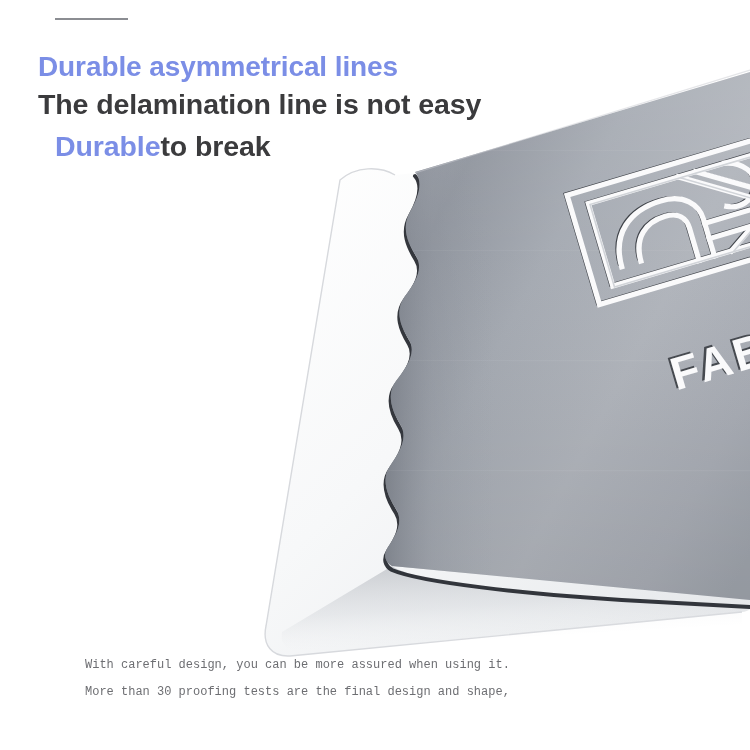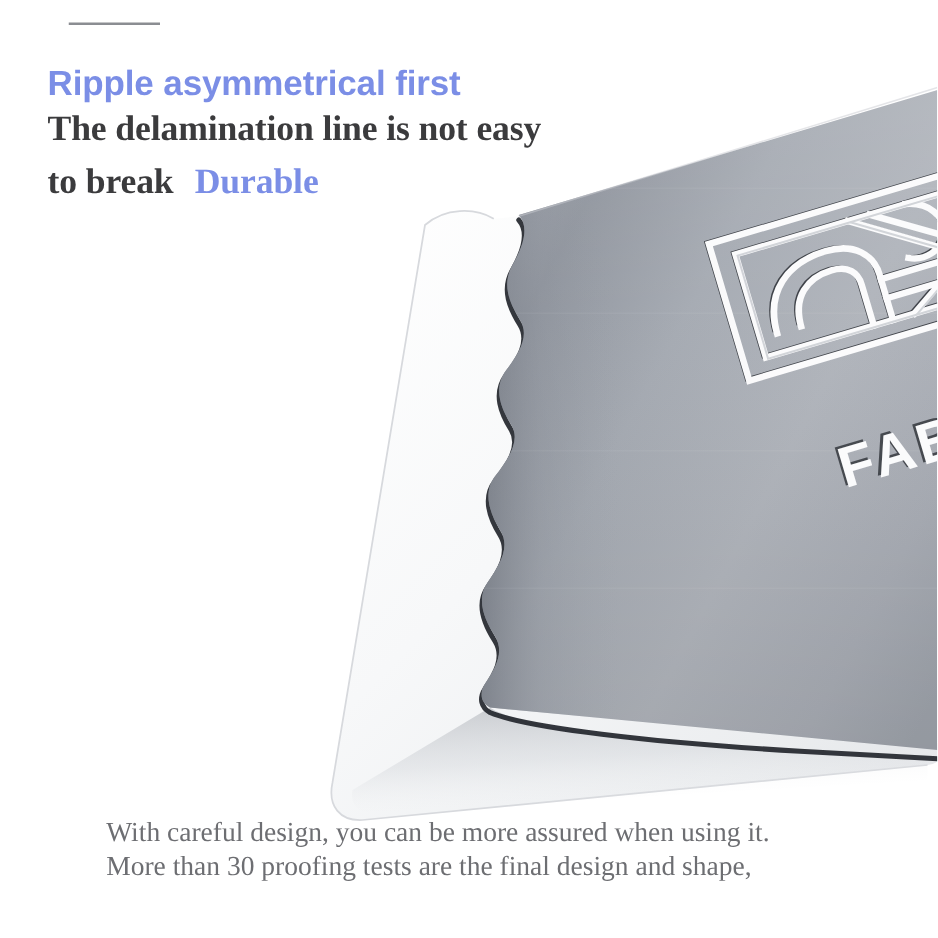--- a/index.html
+++ b/index.html
@@ -38,21 +38,20 @@
   }
   #h-accent {
     font-size:28px;
     line-height:33px;
     color:#7b8ee6;
   }
   #h-main1, #h-main2row {
     font-size:28.5px;
     line-height:42px;
     color:#3b3b3d;
-    font-family:Liberation Serif, serif;
   }
   #h-main2row { display:flex; align-items:baseline; }
   #h-highlight {
     color:#7b8ee6;
     font-weight:bold;
     font-size:28.5px;
     margin-left:17px;
   }
 
   
@@ -65,25 +64,25 @@
   #stage svg { display:block; width:750px; height:750px; }
 
   
   #bottom-copy {
     position:absolute;
     left:85px; top:652px;
     width:640px;
     z-index:40;
   }
   .b-line {
-    font-size:22px;
+    font-size:12px;
     line-height:27px;
     color:#6d6e72;
     white-space:nowrap;
-    font-family:Liberation Serif, serif;
+    font-family:Liberation Mono, monospace;
   }
   .b-link { color:#7b8ee6; }
 </style>
 </head>
 <body>
 
 <div id="page">
 
   <div id="top-rule"></div>
 
@@ -257,25 +256,25 @@
 
         <g transform="translate(666,356) rotate(-16.5)">
           <text x="0" y="36" font-family="'Liberation Sans', sans-serif" font-size="46" font-weight="bold" letter-spacing="3" fill="#2a2d33" opacity="0.8" transform="translate(-2,-2)">FAB</text>
           <text x="0" y="36" font-family="'Liberation Sans', sans-serif" font-size="46" font-weight="bold" letter-spacing="3" fill="#fdfdfe">FAB</text>
         </g>
       </g>
     </svg>
   </div>
 
   <div id="headline">
-    <div class="h-line" id="h-accent">Ripple asymmetrical first</div>
+    <div class="h-line" id="h-accent">Durable asymmetrical lines</div>
     <div class="h-line" id="h-main1">The delamination line is not easy</div>
     <div class="h-line" id="h-main2row">
+      <span id="h-highlight">Durable</span>
       <span id="h-main2">to break</span>
-      <span id="h-highlight">Durable</span>
     </div>
   </div>
 
   <div id="bottom-copy">
     <div class="b-line">With careful design, you can be more assured when using it.</div>
     <div class="b-line">More than 30 proofing tests are the final design and shape,</div>
   </div>
 
 </div>
 

